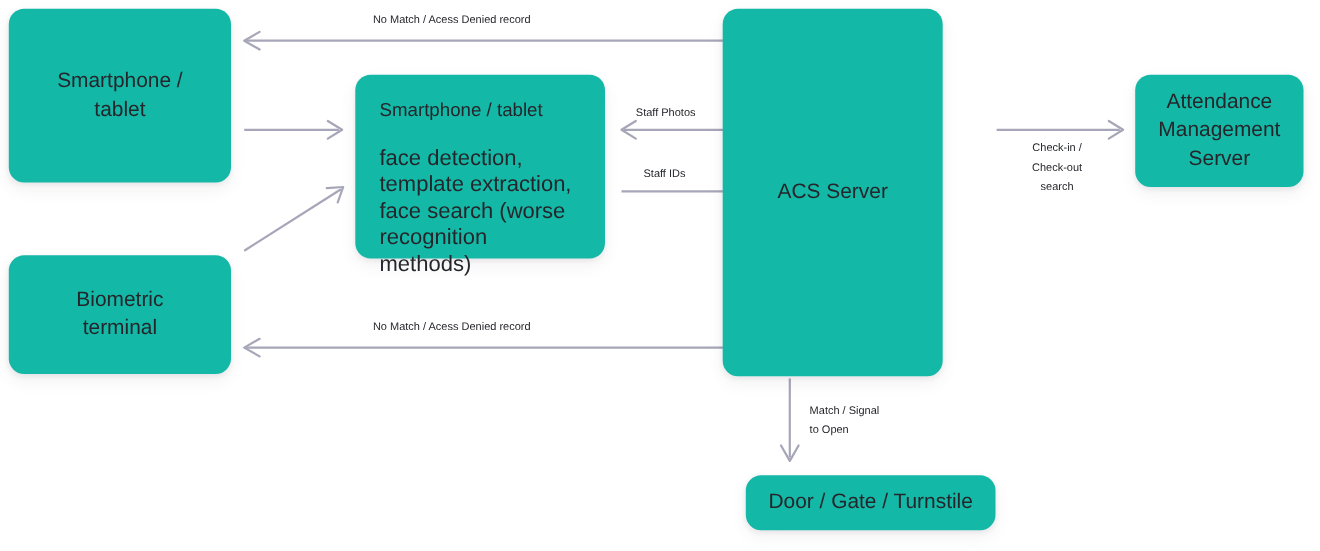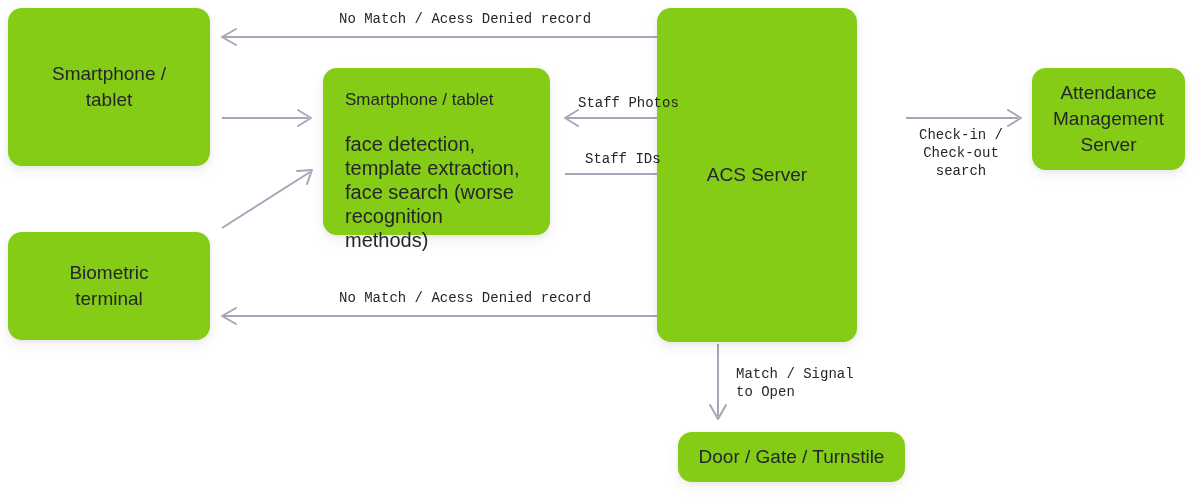--- a/index.html
+++ b/index.html
@@ -10,21 +10,21 @@
   #canvas {
     position: relative;
     width: 1200px;
     height: 501px;
     background: #ffffff;
     font-family: "Liberation Sans", "DejaVu Sans", sans-serif;
     overflow: hidden;
   }
   .node {
     position: absolute;
-    background: #84cc16;
+    background: #14b8a6;
     border-radius: 14px;
     box-shadow: 0 2px 5px rgba(30, 30, 50, 0.07),
                 0 6px 16px rgba(30, 30, 50, 0.055);
     display: flex;
     align-items: center;
     justify-content: center;
     box-sizing: border-box;
     color: #25262b;
   }
   .node-title {
@@ -77,25 +77,24 @@
   .edge-head {
     stroke: #a6a6b8;
     stroke-width: 2;
     fill: none;
     stroke-linecap: round;
     stroke-linejoin: round;
   }
 
   .edge-label {
     position: absolute;
-    font-size: 14px;
+    font-size: 10px;
     line-height: 18px;
     color: #25262b;
     white-space: pre-line;
-    font-family: Liberation Mono, monospace;
   }
   #lbl-no-match-top      { left: 339px; top: 10px;  }
   #lbl-no-match-bottom   { left: 339px; top: 289px; }
   #lbl-staff-photos      { left: 578px; top: 94px;  }
   #lbl-staff-ids         { left: 585px; top: 150px; }
   #lbl-checkin-stamps    { left: 918px; top: 126px; text-align: center; width: 86px; }
   #lbl-match-signal      { left: 736px; top: 365px; }
 </style>
 </head>
 <body>

